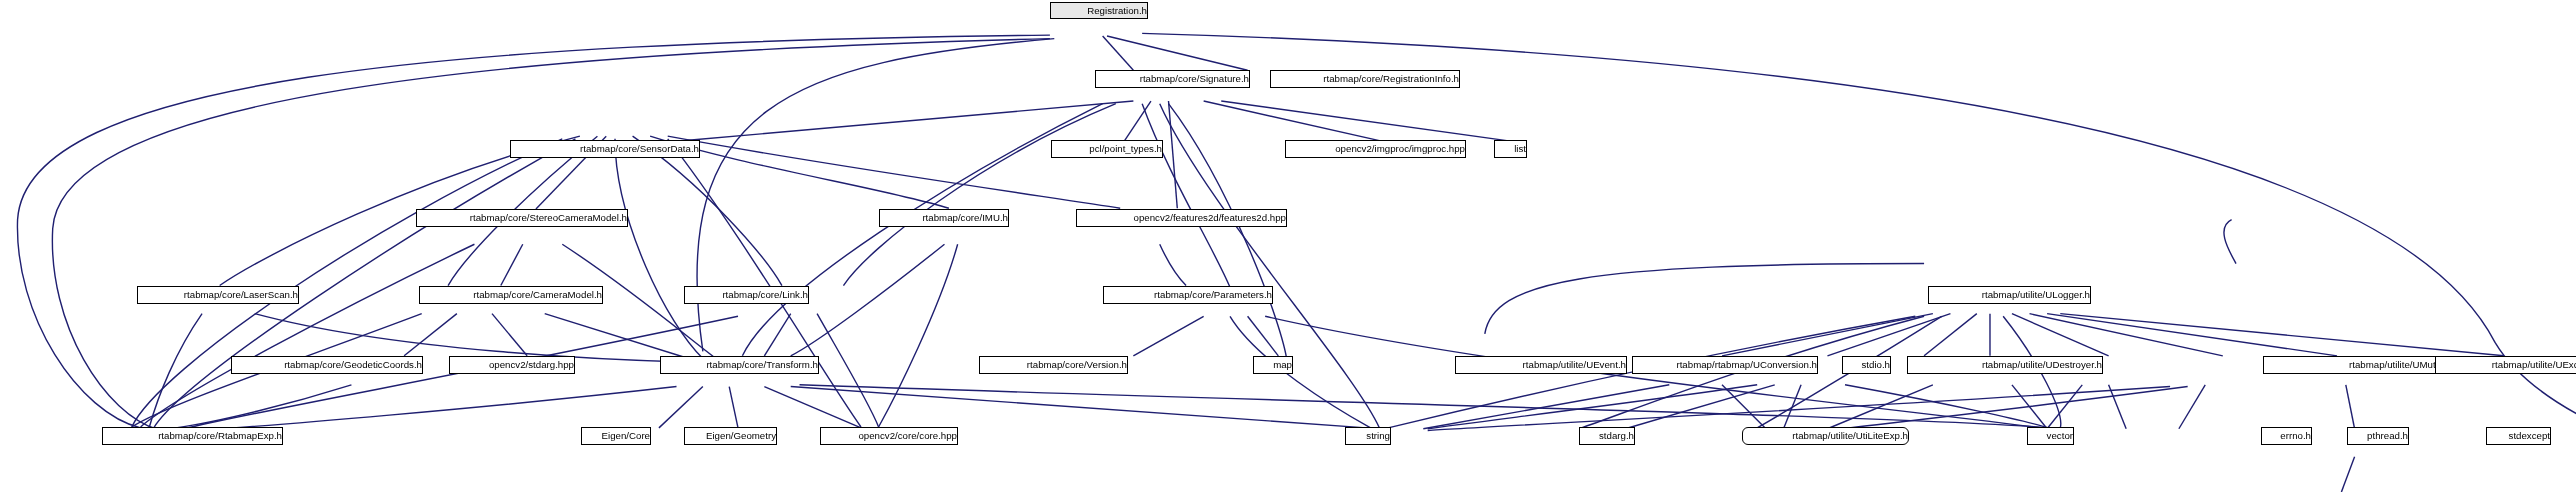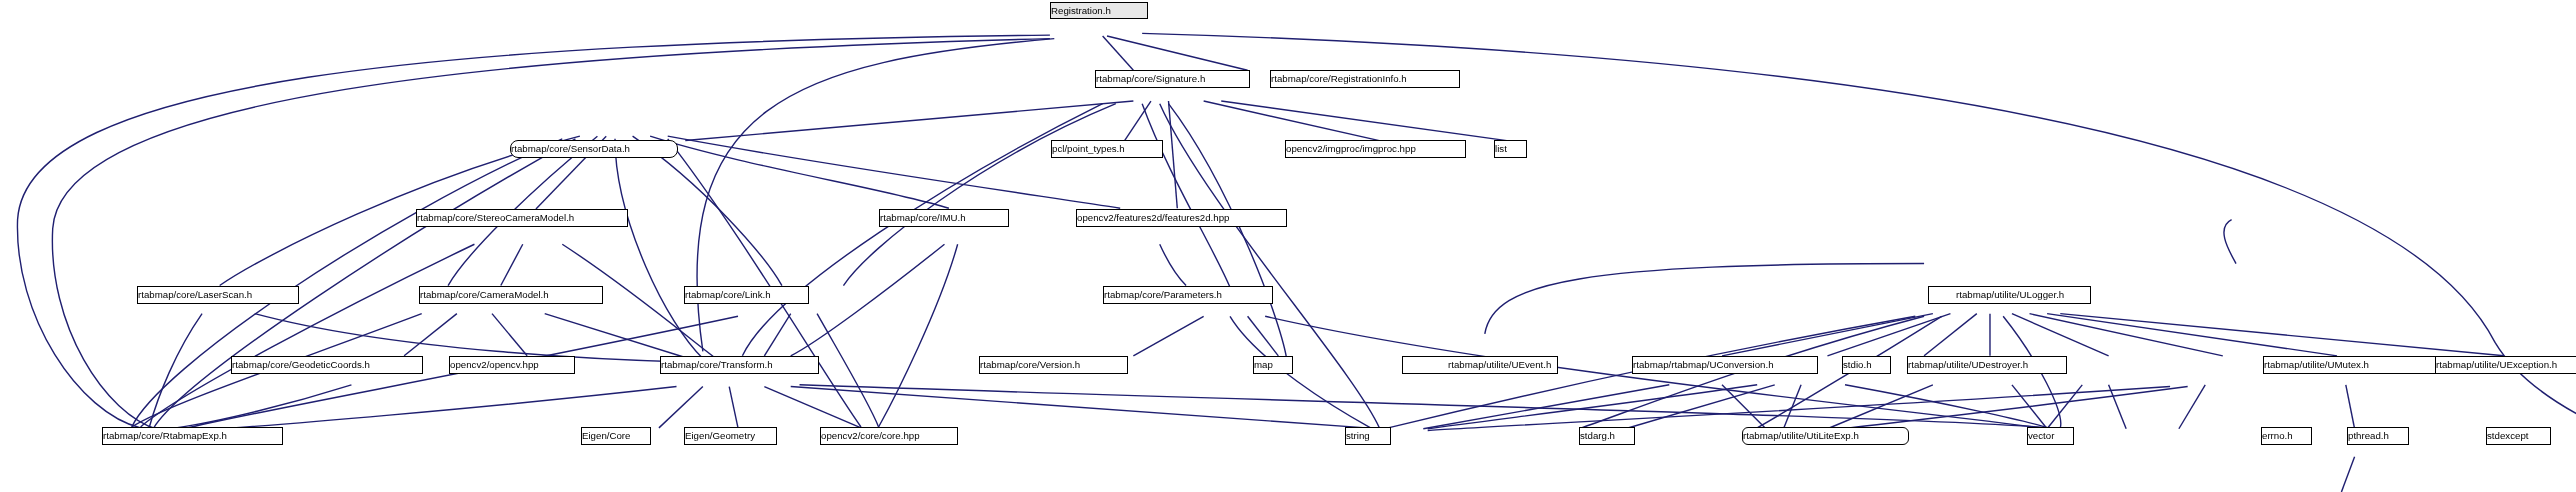--- a/index.html
+++ b/index.html
@@ -26,21 +26,21 @@
   .node {
     position: absolute;
     box-sizing: border-box;
     border: 0.9px solid #000000;
     background: #ffffff;
     color: #000000;
     font-size: 9.7px;
     line-height: 1;
     display: flex;
     align-items: center;
-    justify-content: flex-start;
+    justify-content: flex-end;
     white-space: nowrap;
     height: 17.6px;
   }
   .node.root {
     background: #e8e8e8;
   }
 </style>
 </head>
 <body>
 
@@ -213,21 +213,21 @@
 
   <div class="node root" style="left:1050px; top:1.8px; width:98px;">
       <span>Registration.h</span>
     </div>
   <div class="node" style="left:1095px; top:70px; width:155px;">
       <span>rtabmap/core/Signature.h</span>
     </div>
   <div class="node" style="left:1270px; top:70px; width:190px;">
       <span>rtabmap/core/RegistrationInfo.h</span>
     </div>
-  <div class="node" style="left:510px; top:140px; width:168px;border-radius:8px;">
+  <div class="node" style="left:510px; top:140px; width:190px;">
       <span>rtabmap/core/SensorData.h</span>
     </div>
   <div class="node" style="left:1051px; top:140px; width:112px;">
       <span>pcl/point_types.h</span>
     </div>
   <div class="node" style="left:1285px; top:140px; width:181px;">
       <span>opencv2/imgproc/imgproc.hpp</span>
     </div>
   <div class="node" style="left:1494px; top:140px; width:33px;">
       <span>list</span>
@@ -253,41 +253,41 @@
   <div class="node" style="left:1103px; top:286px; width:170px;">
       <span>rtabmap/core/Parameters.h</span>
     </div>
   <div class="node" style="left:1928px; top:286px; width:163px;padding-left:27px;">
       <span>rtabmap/utilite/ULogger.h</span>
     </div>
   <div class="node" style="left:231px; top:356px; width:192px;">
       <span>rtabmap/core/GeodeticCoords.h</span>
     </div>
   <div class="node" style="left:449px; top:356px; width:126px;">
-      <span>opencv2/opencv.hpp</span>
+      <span>opencv2/stdarg.hpp</span>
     </div>
   <div class="node" style="left:660px; top:356px; width:159px;">
       <span>rtabmap/core/Transform.h</span>
     </div>
   <div class="node" style="left:979px; top:356px; width:149px;">
       <span>rtabmap/core/Version.h</span>
     </div>
   <div class="node" style="left:1253px; top:356px; width:40px;">
       <span>map</span>
     </div>
-  <div class="node" style="left:1402px; top:356px; width:156px;padding-left:45px;">
+  <div class="node" style="left:1455px; top:356px; width:172px;padding-left:45px;">
       <span>rtabmap/utilite/UEvent.h</span>
     </div>
   <div class="node" style="left:1632px; top:356px; width:186px;">
       <span>rtabmap/rtabmap/UConversion.h</span>
     </div>
   <div class="node" style="left:1842px; top:356px; width:49px;">
       <span>stdio.h</span>
     </div>
-  <div class="node" style="left:1907px; top:356px; width:160px;">
+  <div class="node" style="left:1907px; top:356px; width:196px;">
       <span>rtabmap/utilite/UDestroyer.h</span>
     </div>
   <div class="node" style="left:2249px; top:356px; width:192px;margin-left:14px;">
       <span>rtabmap/utilite/UMutex.h</span>
     </div>
   <div class="node" style="left:2435px; top:356px; width:179px;">
       <span>rtabmap/utilite/UException.h</span>
     </div>
 
   <div class="node" style="left:102px; top:427px; width:181px;">

